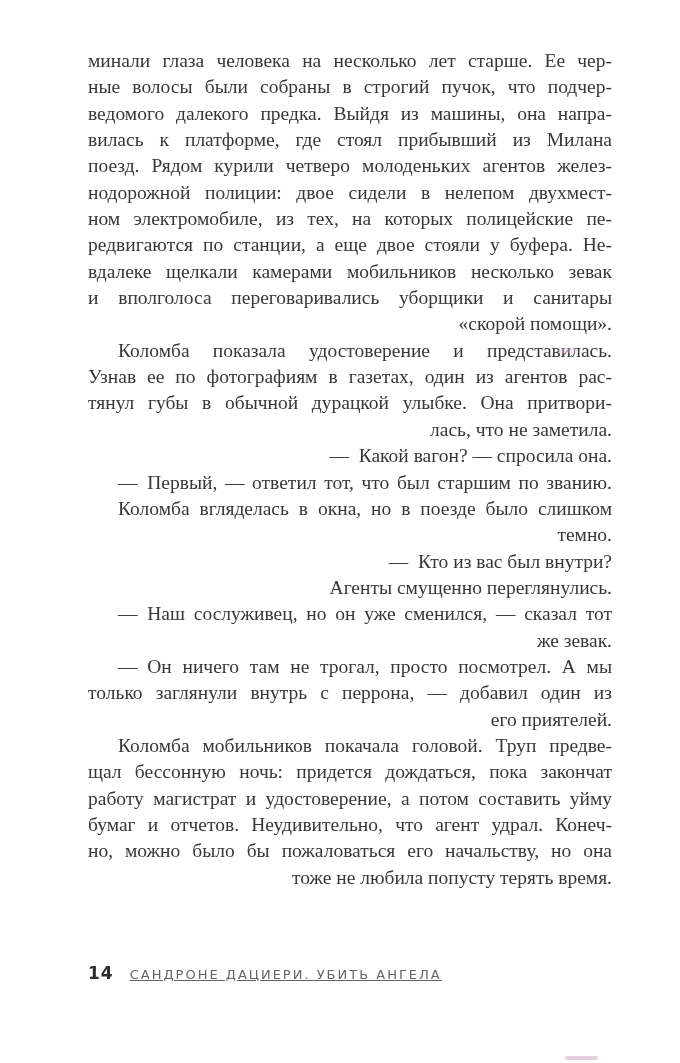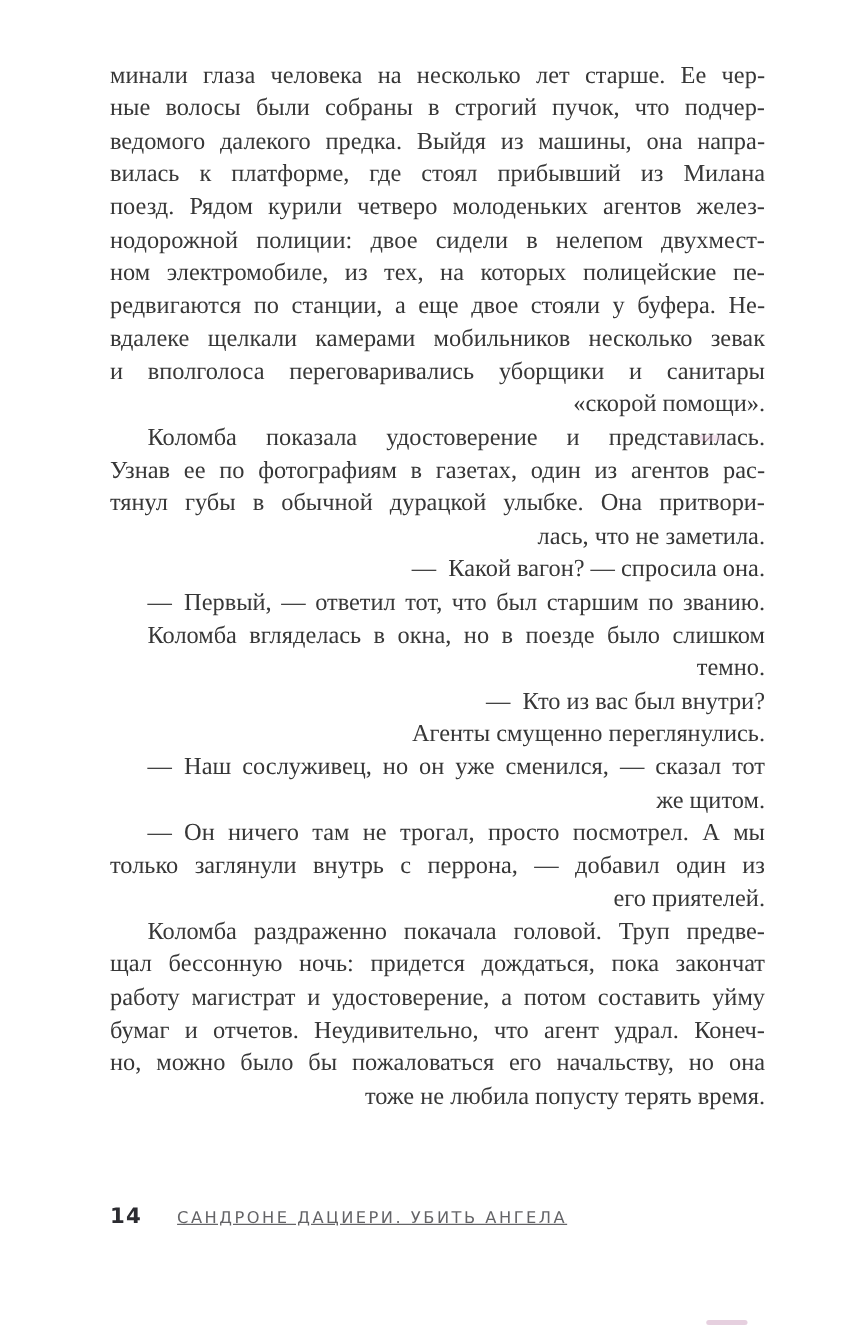--- a/index.html
+++ b/index.html
@@ -22,21 +22,21 @@
   }
   .line { text-align: right; white-space: normal; }
   .line.just { text-align: justify; text-align-last: justify; }
   .line.indent { text-indent: 30px; }
   .page-footer {
     position: absolute;
     left: 88px;
     top: 963px;
     display: flex;
     align-items: baseline;
-    gap: 28px;
+    gap: 16px;
     font-family: "DejaVu Sans", "Liberation Sans", sans-serif;
   }
   .page-number {
     font-size: 17px;
     font-weight: 700;
     color: var(--footer-number, #2c2c31);
     letter-spacing: 1px;
   }
   .running-title {
     font-size: 13px;
@@ -68,25 +68,25 @@
       <div class="line just">Узнав ее по фотографиям в газетах, один из агентов рас-</div>
       <div class="line just">тянул губы в обычной дурацкой улыбке. Она притвори-</div>
       <div class="line">лась, что не заметила.</div>
       <div class="line indent">— Какой вагон? — спросила она.</div>
       <div class="line indent just">— Первый, — ответил тот, что был старшим по званию.</div>
       <div class="line indent just">Коломба вгляделась в окна, но в поезде было слишком</div>
       <div class="line">темно.</div>
       <div class="line indent">— Кто из вас был внутри?</div>
       <div class="line indent">Агенты смущенно переглянулись.</div>
       <div class="line indent just">— Наш сослуживец, но он уже сменился, — сказал тот</div>
-      <div class="line">же щитом.</div>
+      <div class="line">же зевак.</div>
       <div class="line indent just">— Он ничего там не трогал, просто посмотрел. А мы</div>
       <div class="line just">только заглянули внутрь с перрона, — добавил один из</div>
       <div class="line">его приятелей.</div>
-      <div class="line indent just">Коломба раздраженно покачала головой. Труп предве-</div>
+      <div class="line indent just">Коломба мобильников покачала головой. Труп предве-</div>
       <div class="line just">щал бессонную ночь: придется дождаться, пока закончат</div>
       <div class="line just">работу магистрат и удостоверение, а потом составить уйму</div>
       <div class="line just">бумаг и отчетов. Неудивительно, что агент удрал. Конеч-</div>
       <div class="line just">но, можно было бы пожаловаться его начальству, но она</div>
       <div class="line">тоже не любила попусту терять время.</div>
     </div>
 
   <div class="page-footer">
     <span class="page-number">14</span>
     <span class="running-title">САНДРОНЕ ДАЦИЕРИ. УБИТЬ АНГЕЛА</span>

